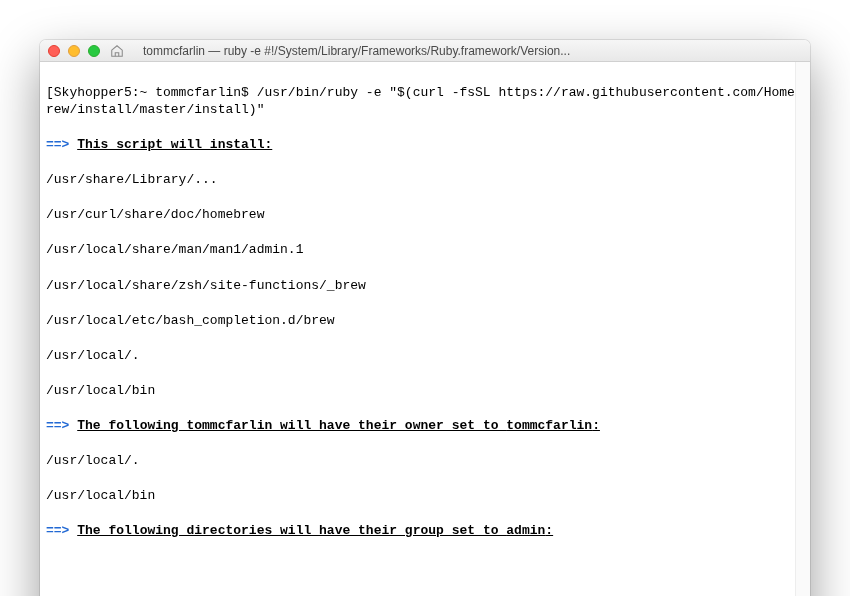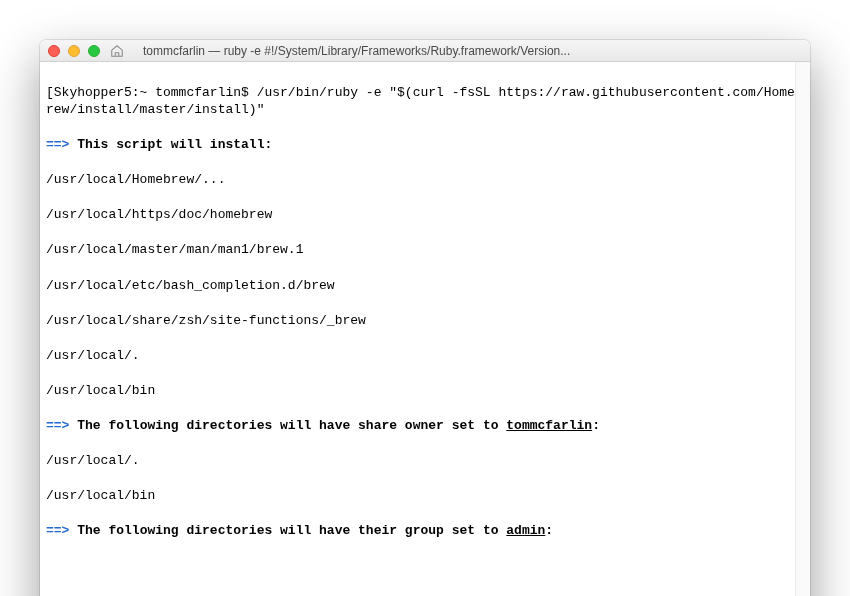--- a/index.html
+++ b/index.html
@@ -87,20 +87,21 @@
     }
     .line {
       display: block;
     }
     .arrow {
       color: #2269d4;
       font-weight: bold;
     }
     .bold {
       font-weight: bold;
+      text-decoration: underline;
     }
     .underline {
       text-decoration: underline;
     }
     .scrollbar-track {
       position: absolute;
       right: 0;
       top: 0;
       bottom: 0;
       width: 15px;
@@ -122,28 +123,28 @@
       <svg class="home-icon" viewBox="0 0 16 16" fill="none" stroke="#8a8a8a" stroke-width="1.2">
         <path d="M2 7 L8 2 L14 7 L14 14 L2 14 Z"></path>
         <path d="M6 14 L6 10 L10 10 L10 14"></path>
       </svg>
       <span class="title-text">tommcfarlin — ruby -e #!/System/Library/Frameworks/Ruby.framework/Version...</span>
     </div>
   </div>
   <div class="terminal-body">
 <span class="line">[Skyhopper5:~ tommcfarlin$ /usr/bin/ruby -e "$(curl -fsSL https://raw.githubusercontent.com/Homebrew/install/master/install)"</span>
 <span class="line"><span class="arrow">==&gt;</span> <span class="bold">This script will install:</span></span>
-<span class="line">/usr/local/Homebrew/...</span>
-<span class="line">/usr/local/https/doc/homebrew</span>
-<span class="line">/usr/local/master/man/man1/brew.1</span>
+<span class="line">/usr/share/Library/...</span>
+<span class="line">/usr/curl/share/doc/homebrew</span>
+<span class="line">/usr/local/share/man/man1/admin.1</span>
+<span class="line">/usr/local/share/zsh/site-functions/_brew</span>
 <span class="line">/usr/local/etc/bash_completion.d/brew</span>
-<span class="line">/usr/local/share/zsh/site-functions/_brew</span>
 <span class="line">/usr/local/.</span>
 <span class="line">/usr/local/bin</span>
-<span class="line"><span class="arrow">==&gt;</span> <span class="bold"><span>The following directories will have share owner set to </span><span class="underline">tommcfarlin</span><span>:</span></span></span>
+<span class="line"><span class="arrow">==&gt;</span> <span class="bold"><span>The following tommcfarlin will have their owner set to </span><span class="underline">tommcfarlin</span><span>:</span></span></span>
 <span class="line">/usr/local/.</span>
 <span class="line">/usr/local/bin</span>
 <span class="line"><span class="arrow">==&gt;</span> <span class="bold"><span>The following directories will have their group set to </span><span class="underline">admin</span><span>:</span></span></span>
 
 
 
 
 
     <div class="scrollbar-track"></div>
   </div>

